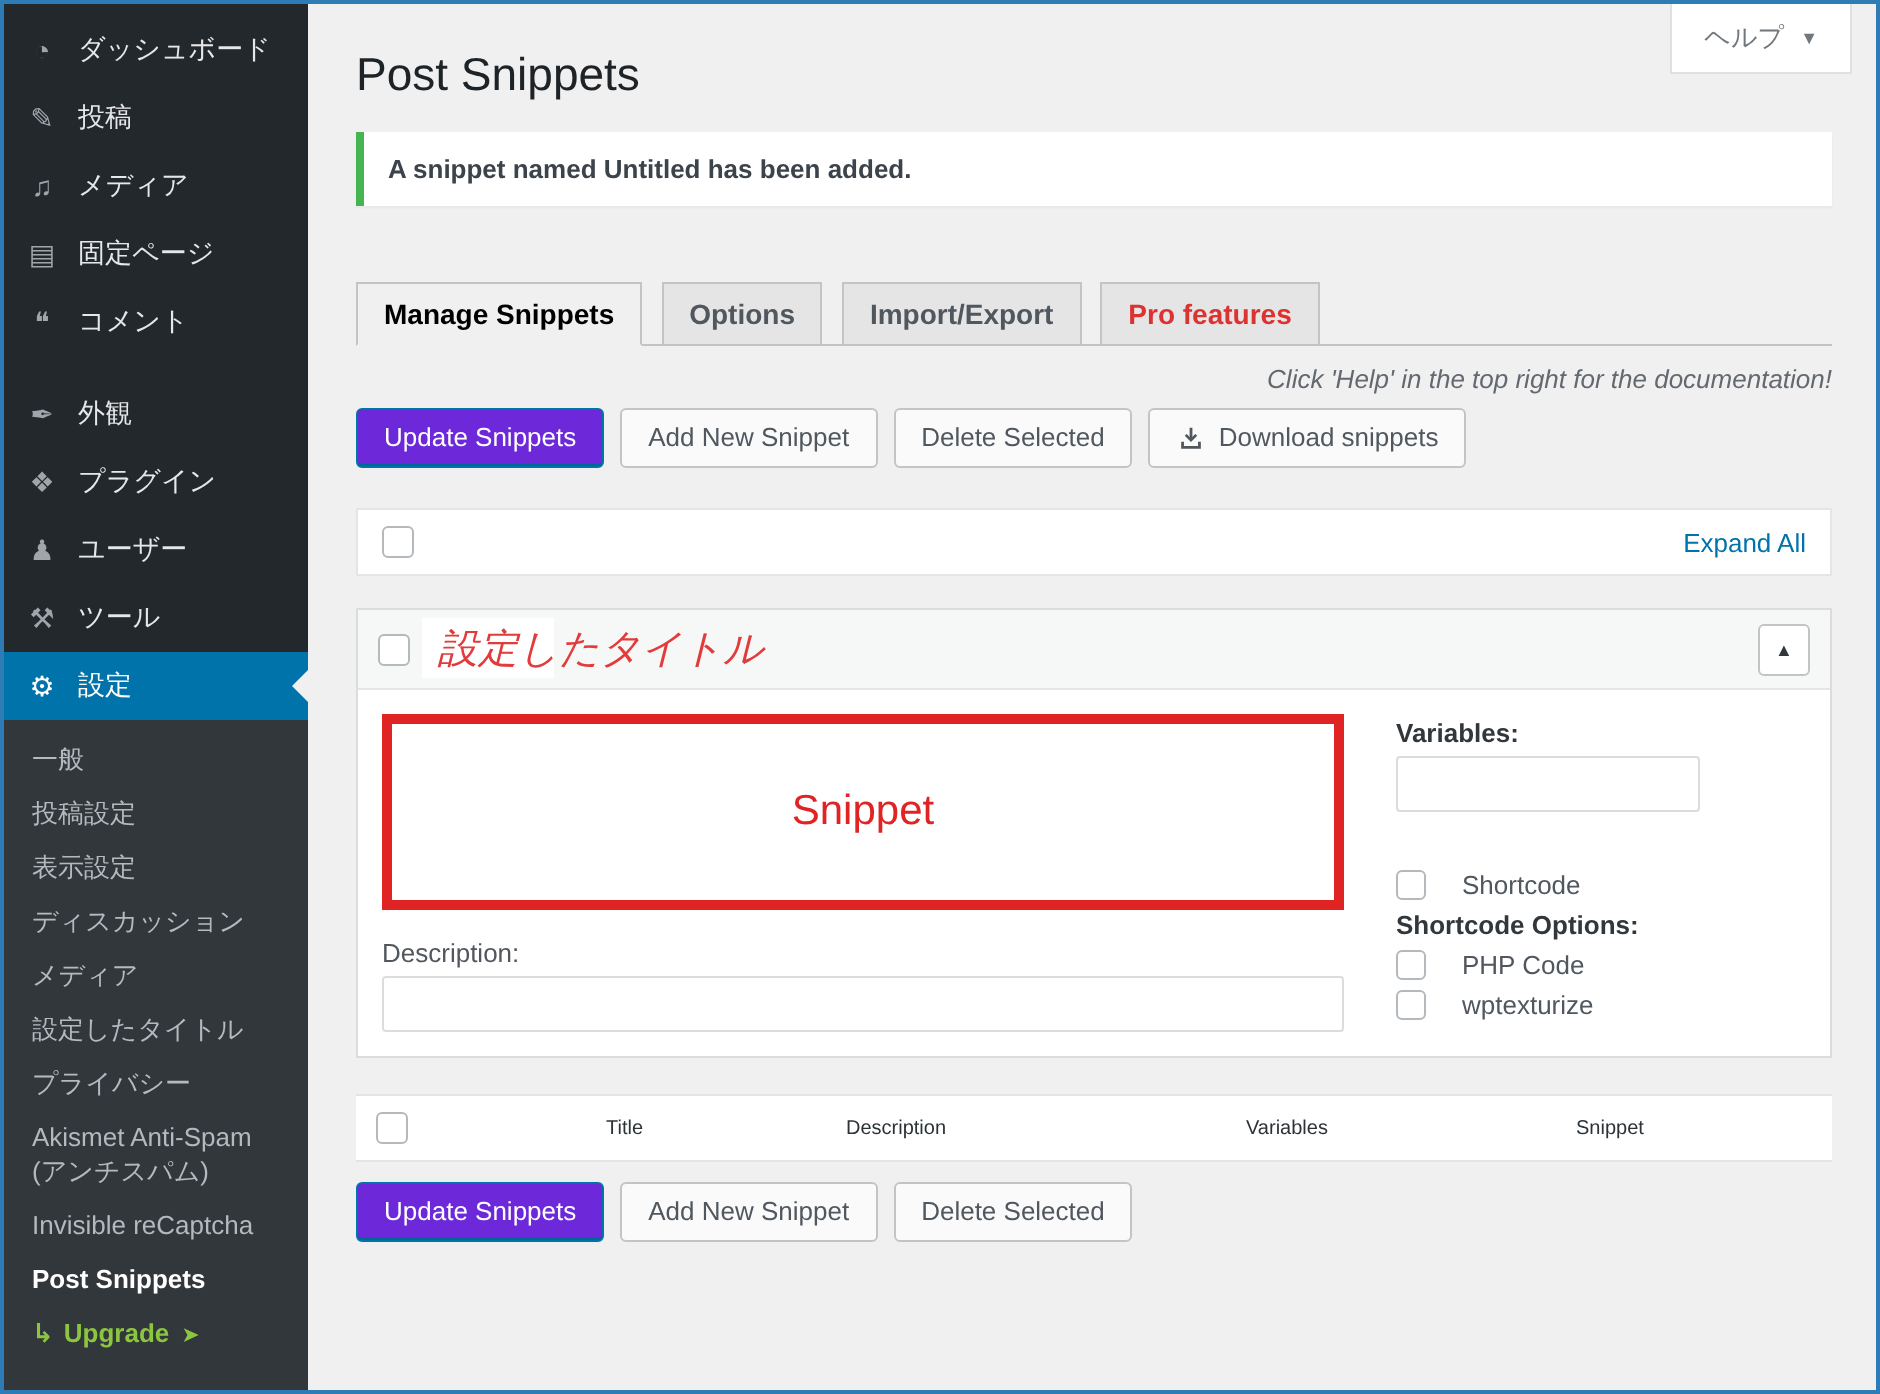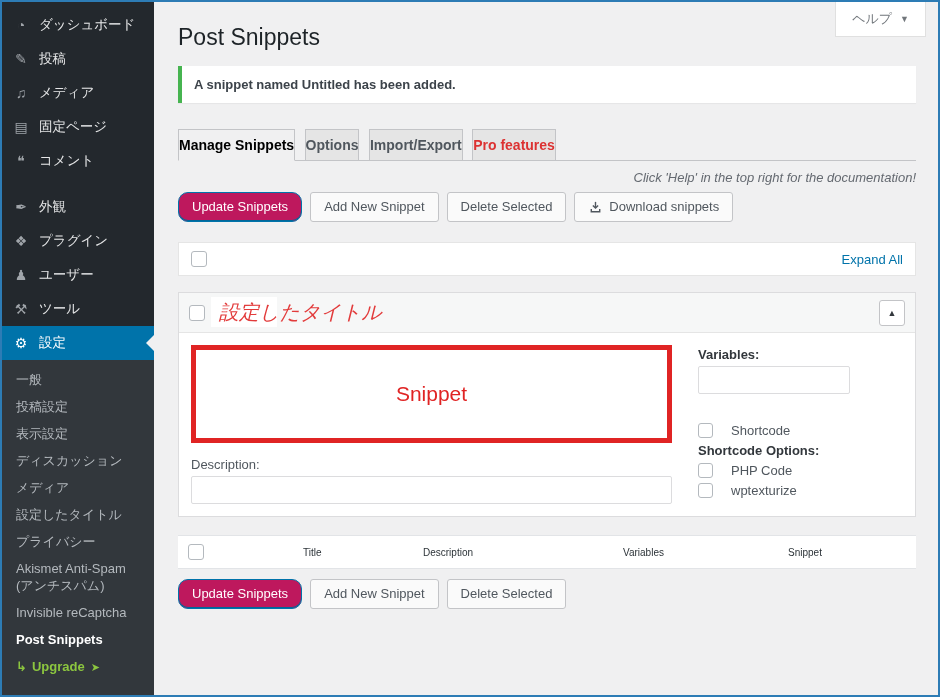--- a/index.html
+++ b/index.html
@@ -33,33 +33,33 @@
     padding:8px 16px; font-size:13px; color:#72777c; cursor:pointer; display:flex; align-items:center; gap:8px;
   }
   .help-tab .caret { font-size:9px; color:#72777c; }
   .page-title { font-size:23px; font-weight:400; color:#1d2327; margin-top:12px; }
   .notice {
     margin-top:15px; background:#fff; border-left:4px solid #46b450; box-shadow:0 1px 1px rgba(0,0,0,.04);
     padding:11px 12px; font-size:13px; font-weight:bold; color:#3c434a;
   }
   .nav-tabs { margin-top:26px; border-bottom:1px solid #c3c4c7; padding-left:0; }
   .nav-tab {
-    display:inline-block; margin:0 5px -1px 0; padding:7px 0; font-size:14px; font-weight:bold;
+    display:inline-block; margin:12px 5px -1px 0; padding:7px 13px; font-size:14px; font-weight:bold;
     background:#e5e5e5; border:1px solid #c3c4c7; color:#50575e; cursor:pointer;
   }
   .nav-tab.active { background:#f0f0f1; border-bottom-color:#f0f0f1; color:#000; }
   .nav-tab.pro { color:#dc3232; }
   .help-hint { margin:9px 0 7px; text-align:right; font-style:italic; font-size:13px; color:#646970; }
   .toolbar { display:flex; gap:8px; align-items:center; margin:2px 0 20px; }
   .btn {
     font-size:13px; padding:6px 13px; border-radius:3px; border:1px solid #c3c4c7; background:#fafafa;
     color:#50575e; cursor:pointer; display:inline-flex; align-items:center; gap:6px; line-height:16px;
     font-family:inherit;
   }
-  .btn-primary { background:#be185d; border-color:#0073aa; color:#fff; box-shadow:inset 0 -1px 0 #006799;border-radius:10px; }
+  .btn-primary { background:#6d28d9; border-color:#0073aa; color:#fff; box-shadow:inset 0 -1px 0 #006799; }
   .dl-icon { width:15px; height:15px; display:inline-block; }
   
   .list-bar {
     background:#fff; border:1px solid #e5e5e5; padding:8px 12px; display:flex; align-items:center;
     justify-content:space-between; margin-bottom:16px;
   }
   .checkbox { width:16px; height:16px; background:#fff; border:1px solid #b4b9be; border-radius:3px; display:inline-block; cursor:pointer; flex-shrink:0; }
   .link { color:#0073aa; font-size:13px; text-decoration:none; cursor:pointer; }
   
   .panel { background:#fff; border:1px solid #dcdcde; margin-bottom:18px; }

